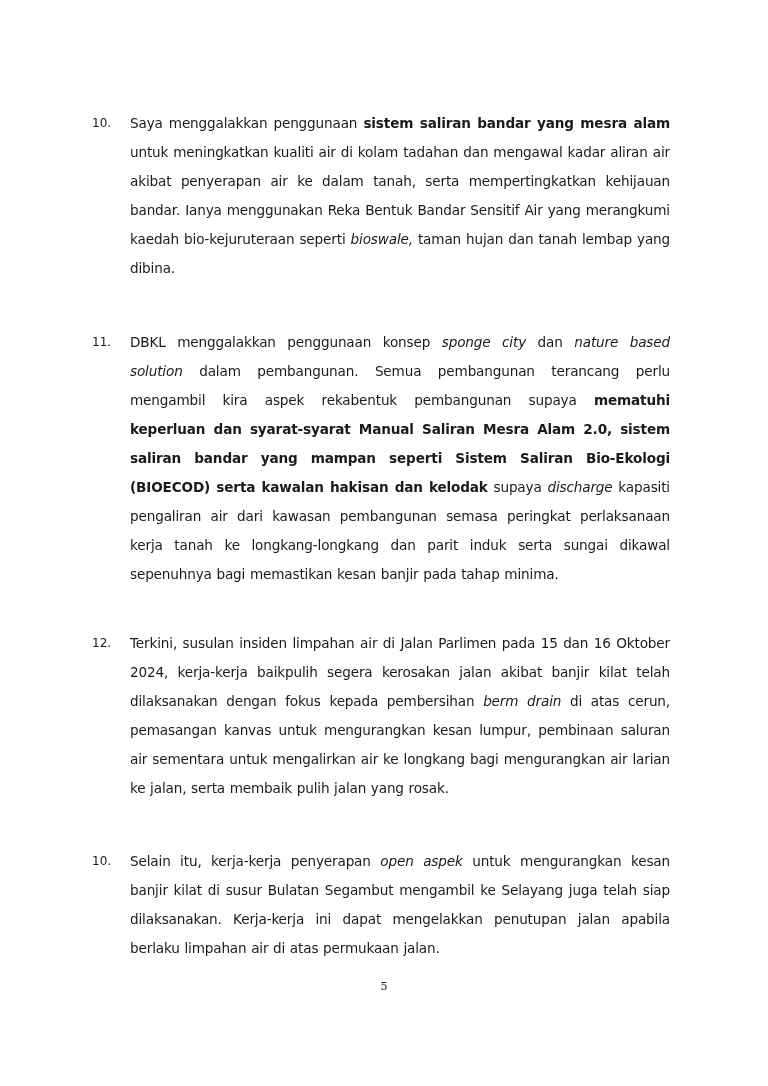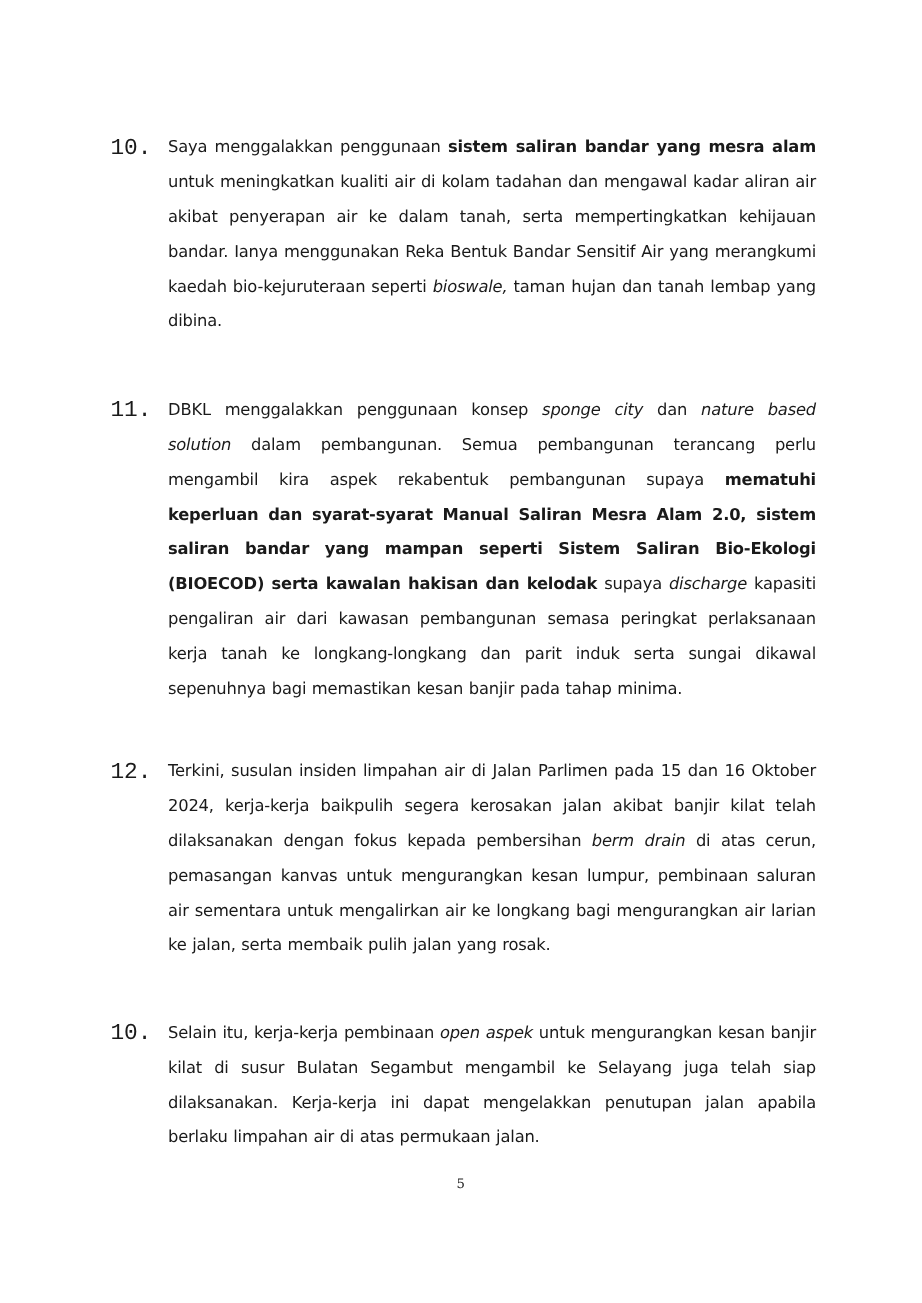--- a/index.html
+++ b/index.html
@@ -1,20 +1,20 @@
 <!DOCTYPE html>
 <html><head>
 <meta charset="utf-8">
 <style>
   html, body { margin: 0; padding: 0; background: #ffffff; }
   body { width: 768px; height: 1086px; position: relative; overflow: hidden;
          font-family: "DejaVu Sans", sans-serif; color: #1a1a1a; }
   .para { position: absolute; left: 92px; width: 580px; }
-  .num { position: absolute; left: 0; top: 0; font-size: 19px; line-height: 29px; font-family: Liberation Mono, monospace; }
-  .body { margin-left: 48px; width: 540px; font-size: 13.6px; line-height: 29px;
+  .num { position: absolute; left: 0; top: 0; font-size: 12px; line-height: 29px; }
+  .body { margin-left: 38px; width: 540px; font-size: 13.6px; line-height: 29px;
           text-align: justify; letter-spacing: -0.15px; word-spacing: 0.5px; }
   .body b { font-weight: bold; }
   .body i { font-style: italic; }
   #p10 { top: 109px; }
   #p11 { top: 328px; }
   #p12 { top: 629px; }
   #p13 { top: 847px; }
   .pageno { position: absolute; top: 980px; left: 0; width: 768px; text-align: center;
             font-family: "DejaVu Serif", serif; font-size: 11px; }
 </style>
@@ -31,16 +31,16 @@
   <div class="body"><span>DBKL menggalakkan penggunaan konsep </span><i>sponge city</i><span> dan </span><i>nature based solution</i><span> dalam pembangunan. Semua pembangunan terancang perlu mengambil kira aspek  rekabentuk pembangunan supaya </span><b>mematuhi keperluan dan syarat-syarat Manual Saliran Mesra Alam 2.0, sistem saliran bandar yang mampan seperti Sistem Saliran Bio-Ekologi (BIOECOD) serta kawalan hakisan dan kelodak</b><span> supaya </span><i>discharge</i><span> kapasiti pengaliran air dari kawasan pembangunan semasa peringkat perlaksanaan kerja tanah ke longkang-longkang dan parit induk serta sungai dikawal sepenuhnya bagi memastikan kesan banjir pada tahap minima.</span></div>
 </div>
 
 <div class="para" id="p12">
   <span class="num">12.</span>
   <div class="body"><span>Terkini, susulan insiden limpahan air di Jalan Parlimen pada 15 dan 16 Oktober 2024, kerja-kerja baikpulih segera kerosakan jalan akibat banjir kilat telah dilaksanakan dengan fokus kepada pembersihan </span><i>berm drain</i><span> di atas cerun, pemasangan kanvas untuk mengurangkan kesan lumpur, pembinaan saluran air sementara untuk mengalirkan air ke longkang bagi mengurangkan air larian ke jalan, serta membaik pulih jalan yang rosak.</span></div>
 </div>
 
 <div class="para" id="p13">
   <span class="num">10.</span>
-  <div class="body"><span>Selain itu, kerja-kerja pembinaan </span><i>open aspek</i><span> untuk mengurangkan kesan banjir kilat di susur Bulatan Segambut mengambil ke Selayang juga telah siap dilaksanakan. Kerja-kerja ini dapat mengelakkan penutupan jalan apabila berlaku limpahan air di atas permukaan jalan.</span></div>
+  <div class="body"><span>Selain itu, kerja-kerja penyerapan </span><i>open aspek</i><span> untuk mengurangkan kesan banjir kilat di susur Bulatan Segambut mengambil ke Selayang juga telah siap dilaksanakan. Kerja-kerja ini dapat mengelakkan penutupan jalan apabila berlaku limpahan air di atas permukaan jalan.</span></div>
 </div>
 
 <div class="pageno">5</div>
 
 </body></html>

